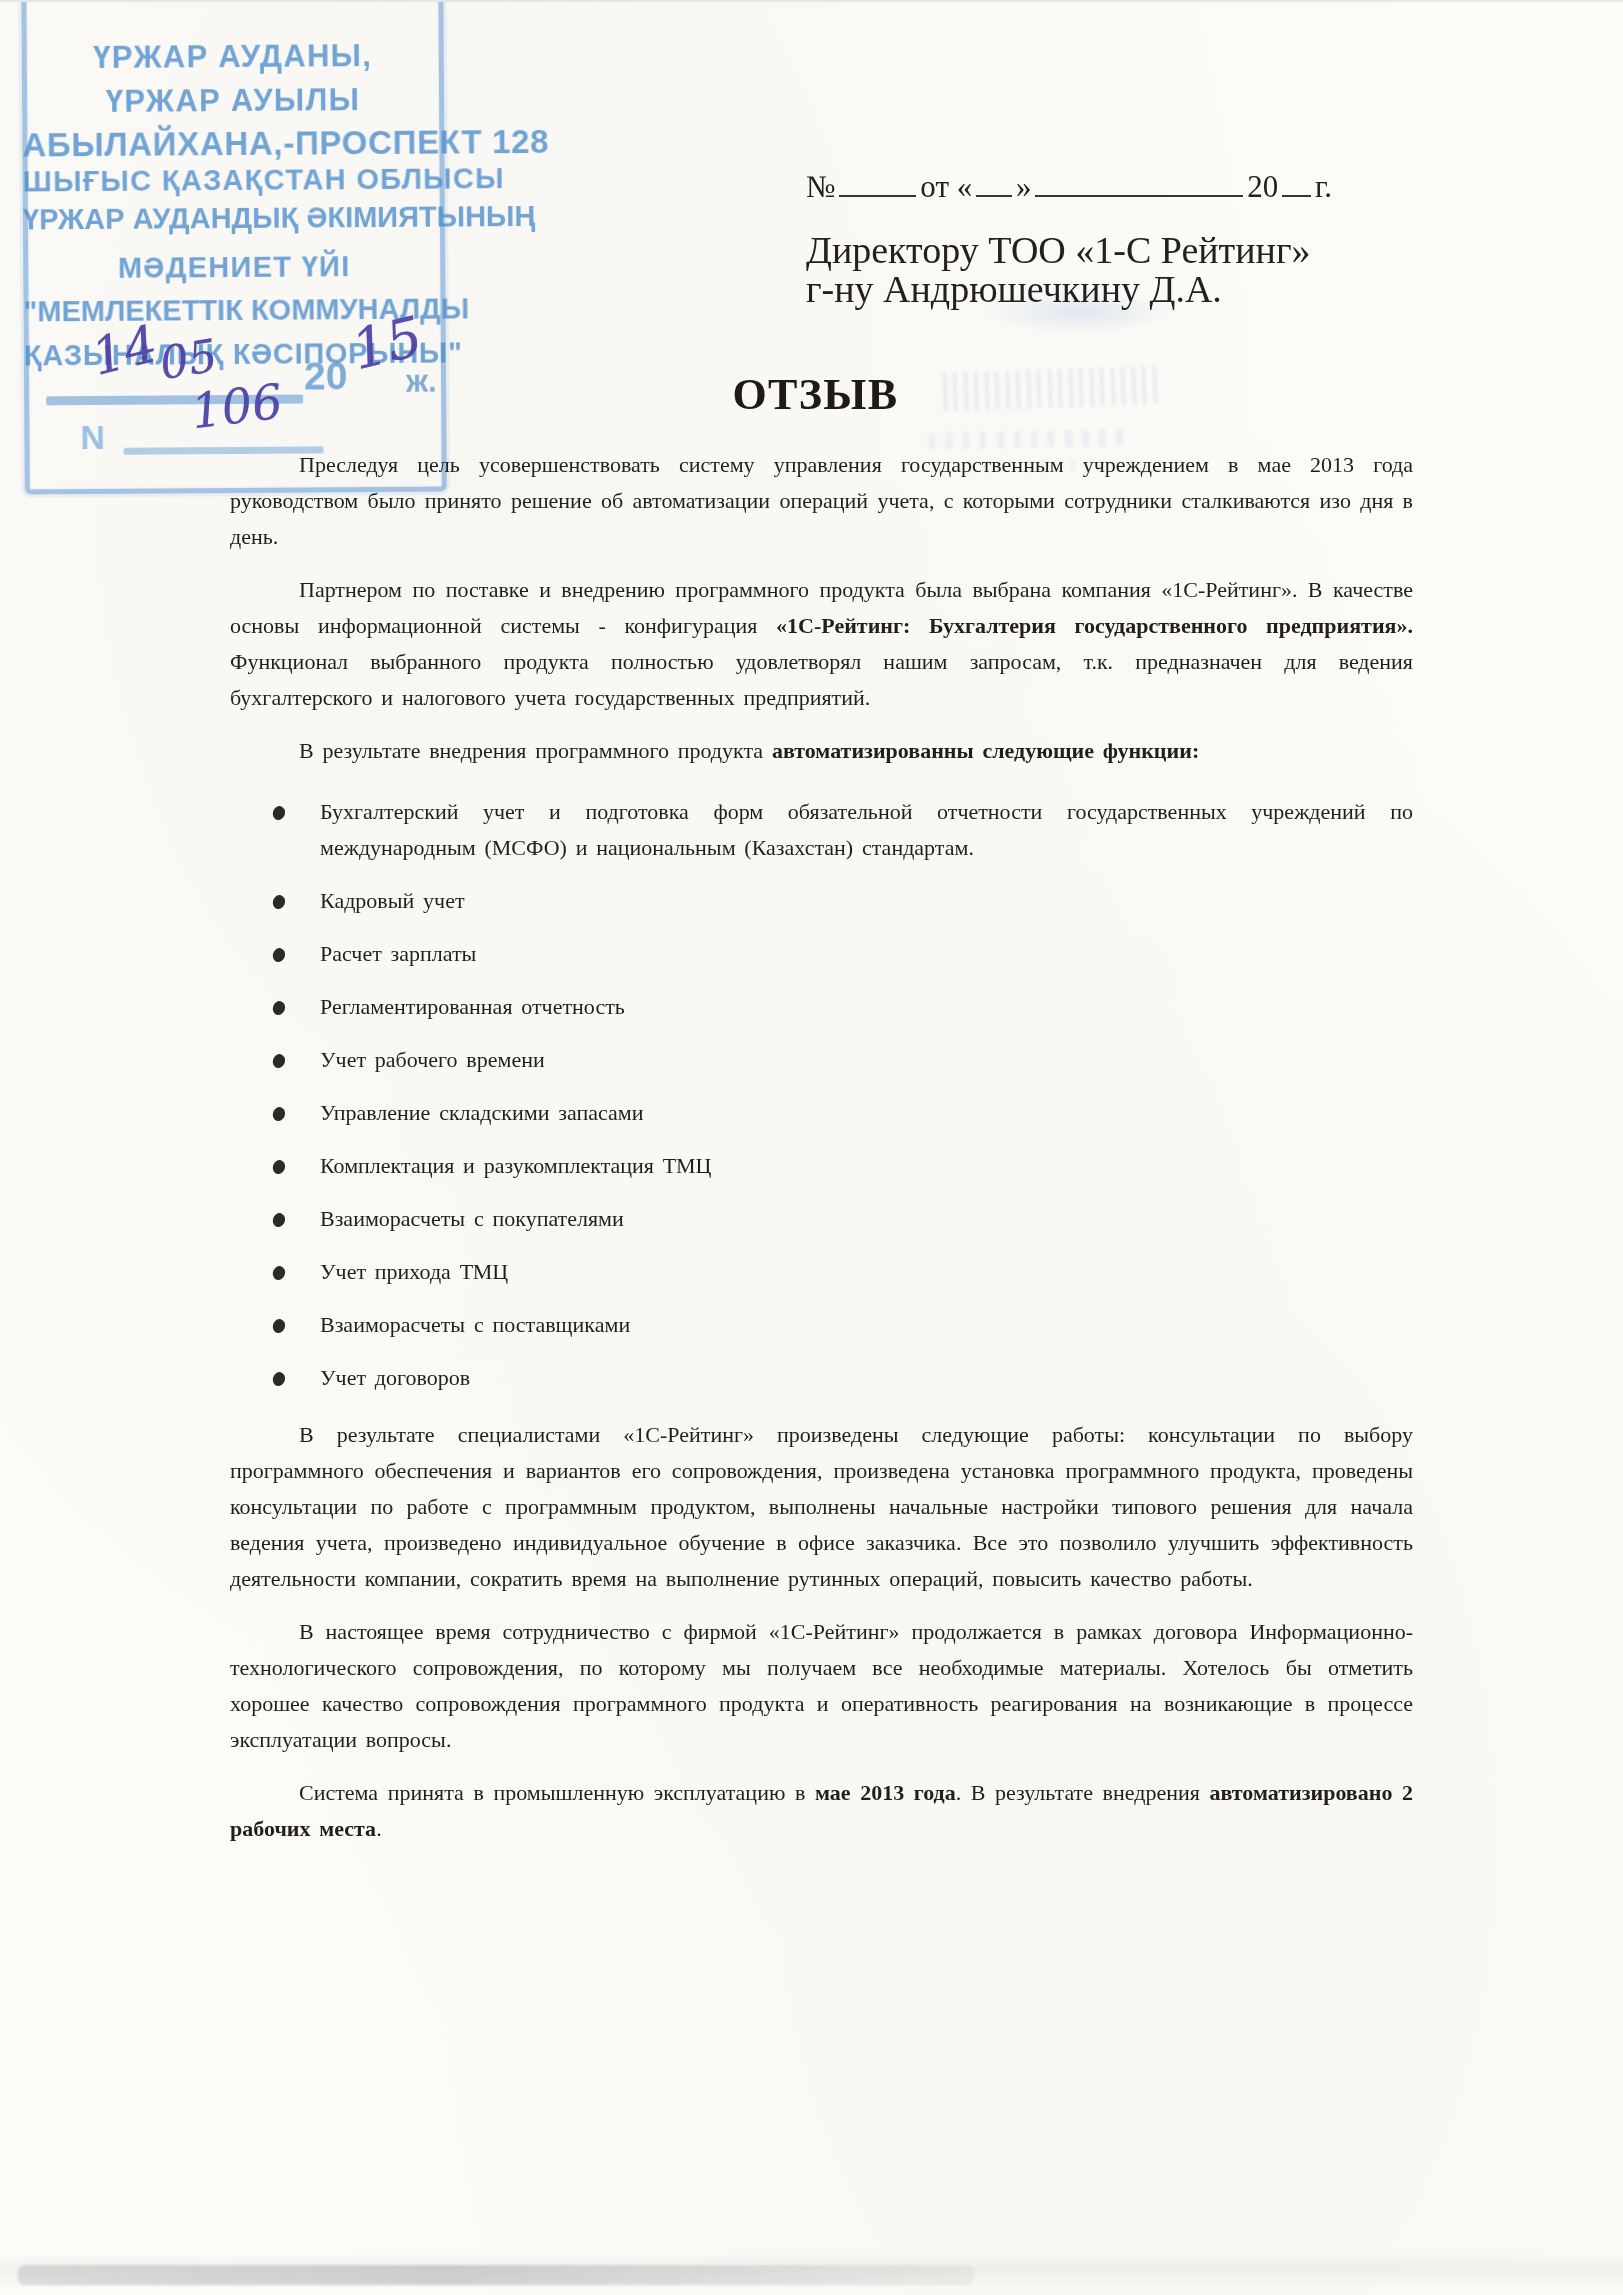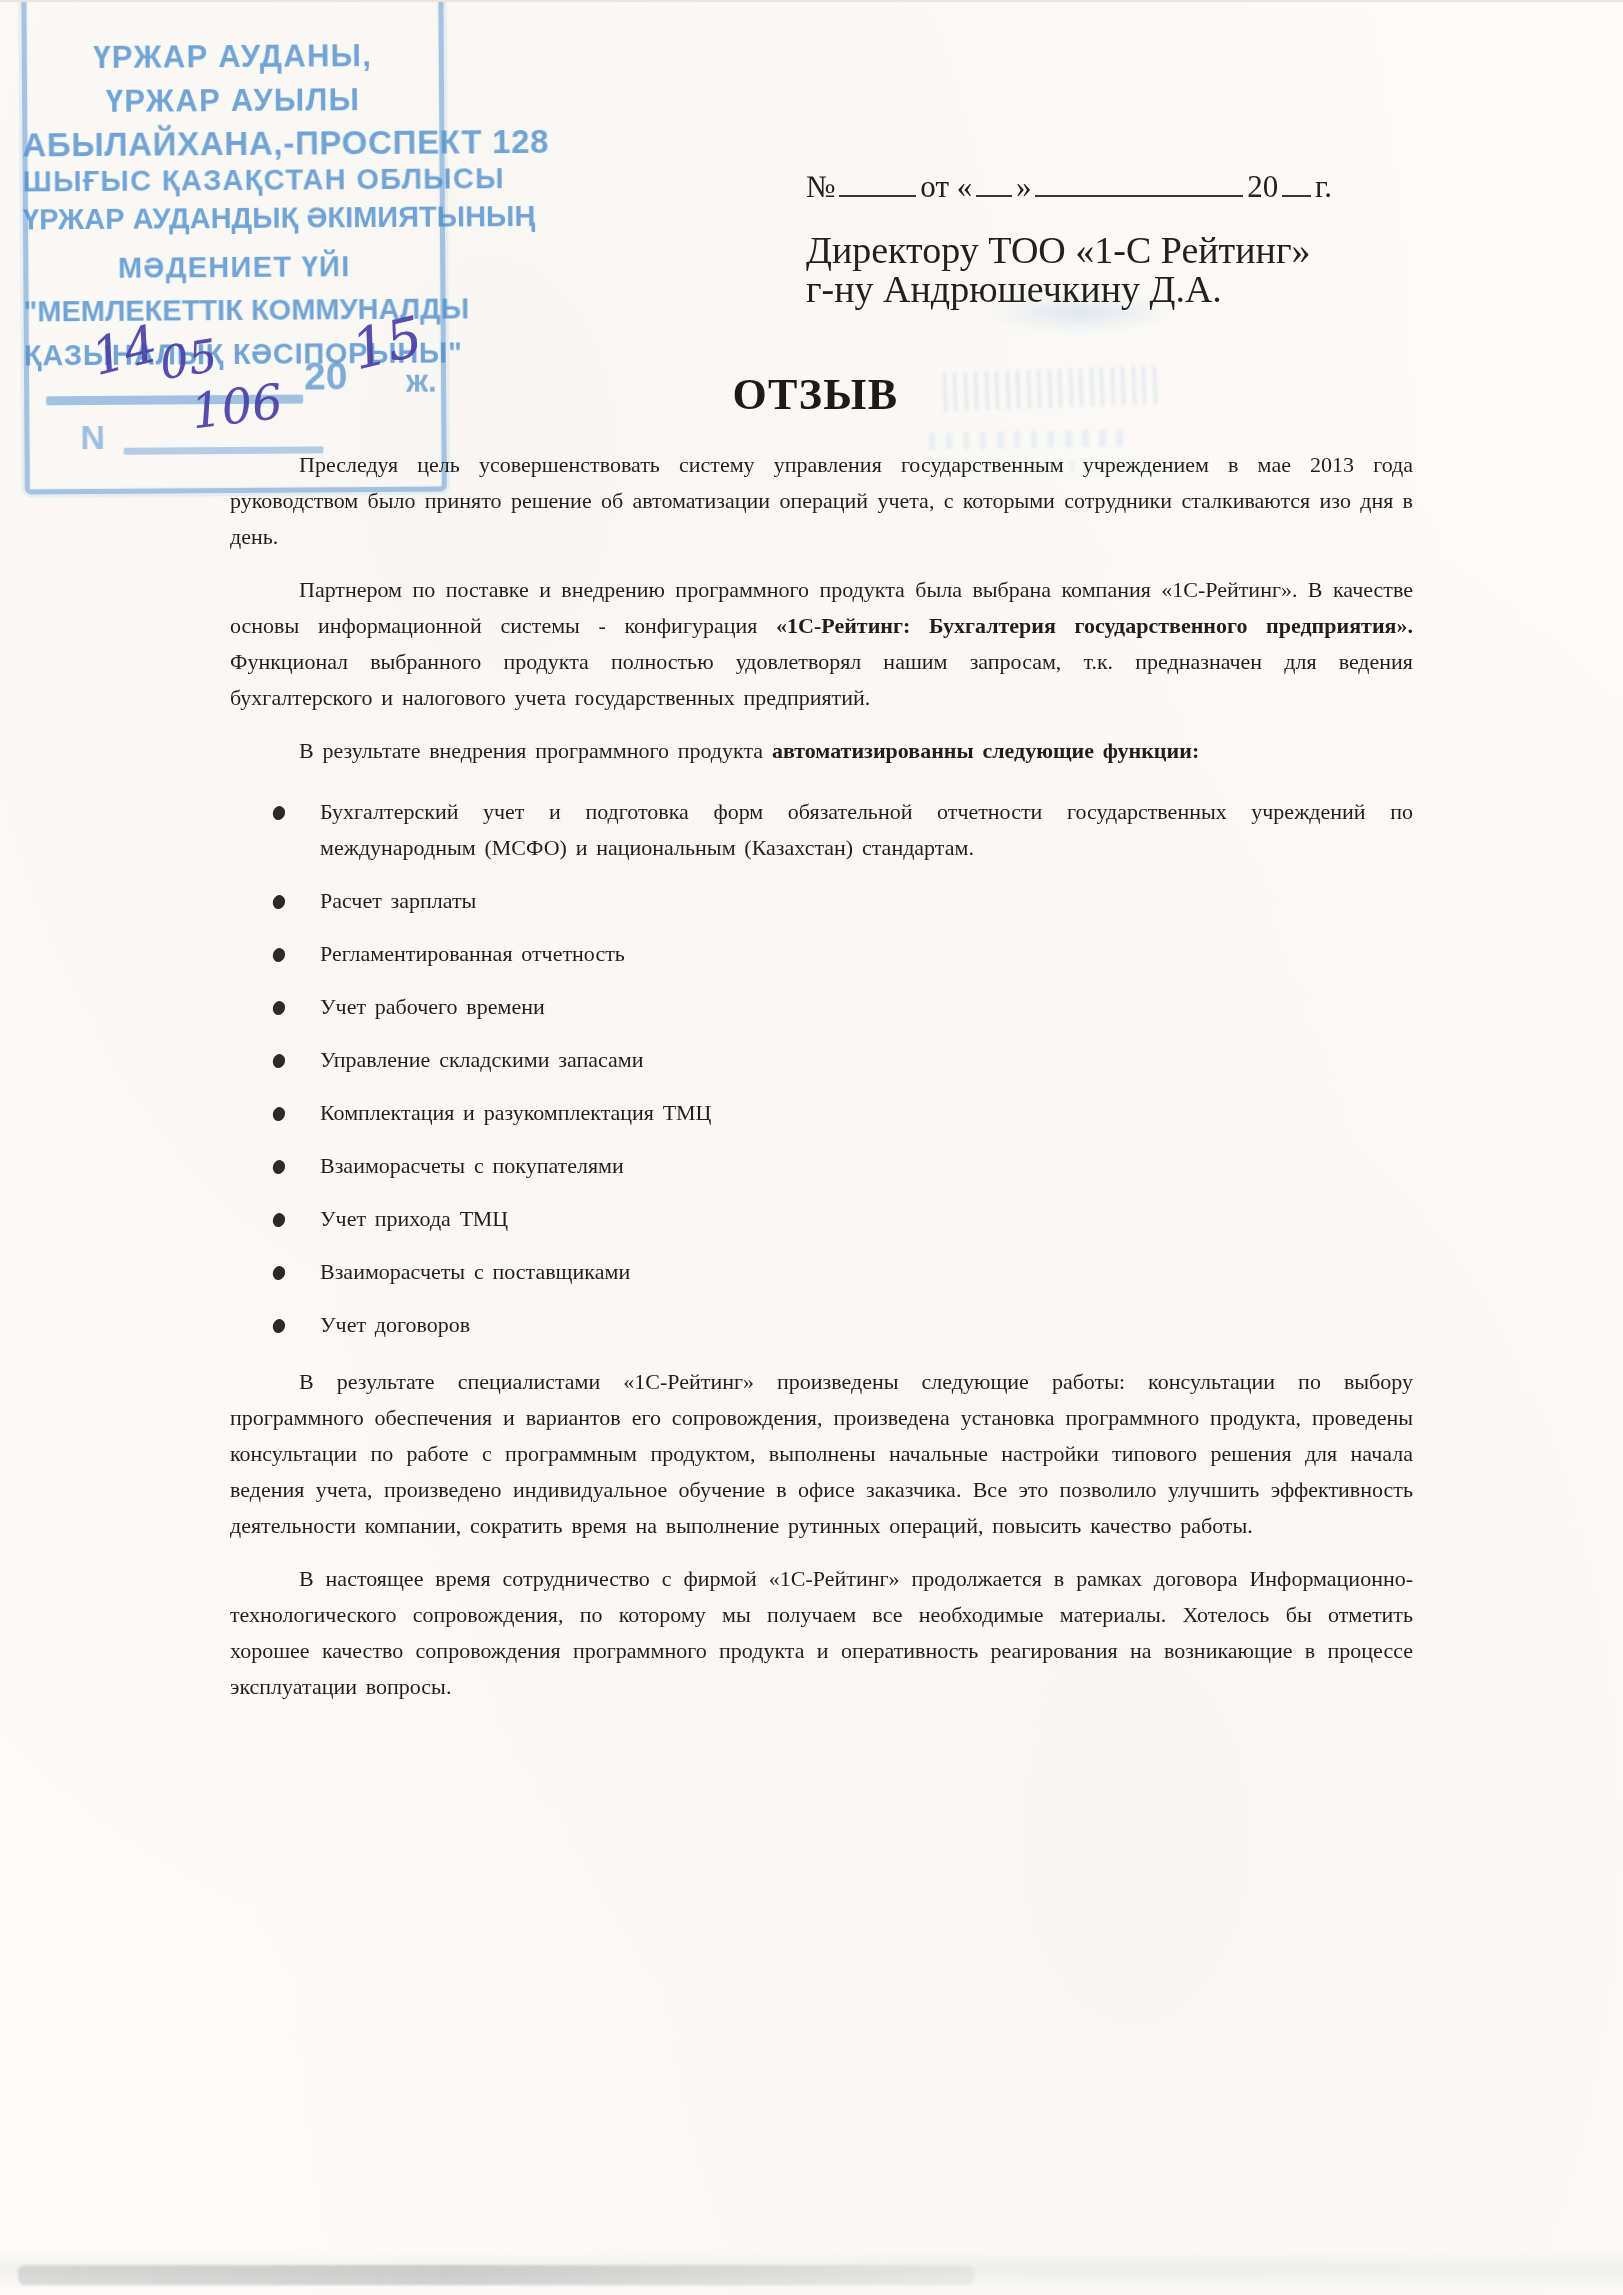--- a/index.html
+++ b/index.html
@@ -169,34 +169,36 @@
 
   <div class="body-text">
     <p><span>Преследуя цель усовершенствовать систему управления государственным учреждением в мае 2013 года руководством было принято решение об автоматизации операций учета, с которыми сотрудники сталкиваются изо дня в день.</span></p>
 
     <p><span>Партнером по поставке и внедрению программного продукта была выбрана компания «1С-Рейтинг». В качестве основы информационной системы - конфигурация </span><span class="bld">«1С-Рейтинг: Бухгалтерия государственного предприятия».</span><span> Функционал выбранного продукта полностью удовлетворял нашим запросам, т.к. предназначен для ведения бухгалтерского и налогового учета государственных предприятий.</span></p>
 
     <p><span>В результате внедрения программного продукта </span><span class="bld">автоматизированны следующие функции:</span></p>
 
     <ul class="funcs">
       <li><span class="dot"></span><span>Бухгалтерский учет и подготовка форм обязательной отчетности государственных учреждений по международным (МСФО) и национальным (Казахстан) стандартам.</span></li>
+      <li><span class="dot"></span><span>Кадровый учет</span></li>
       <li><span class="dot"></span><span>Расчет зарплаты</span></li>
       <li><span class="dot"></span><span>Регламентированная отчетность</span></li>
       <li><span class="dot"></span><span>Учет рабочего времени</span></li>
       <li><span class="dot"></span><span>Управление складскими запасами</span></li>
       <li><span class="dot"></span><span>Комплектация и разукомплектация ТМЦ</span></li>
       <li><span class="dot"></span><span>Взаиморасчеты с покупателями</span></li>
       <li><span class="dot"></span><span>Учет прихода ТМЦ</span></li>
       <li><span class="dot"></span><span>Взаиморасчеты с поставщиками</span></li>
       <li><span class="dot"></span><span>Учет договоров</span></li>
     </ul>
 
     <p><span>В результате специалистами «1С-Рейтинг» произведены следующие работы: консультации по выбору программного обеспечения и вариантов его сопровождения, произведена установка программного продукта, проведены консультации по работе с программным продуктом, выполнены начальные настройки типового решения для начала ведения учета, произведено индивидуальное обучение в офисе заказчика. Все это позволило улучшить эффективность деятельности компании, сократить время на выполнение рутинных операций, повысить качество работы.</span></p>
 
     <p><span>В настоящее время сотрудничество с фирмой «1С-Рейтинг» продолжается в рамках договора Информационно-технологического сопровождения, по которому мы получаем все необходимые материалы. Хотелось бы отметить хорошее качество сопровождения программного продукта и оперативность реагирования на возникающие в процессе эксплуатации вопросы.</span></p>
 
+    <p><span>Система принята в промышленную эксплуатацию в </span><span class="bld">мае 2013 года</span><span>. В результате внедрения </span><span class="bld">автоматизировано 2 рабочих места</span><span>.</span></p>
   </div>
 
   <div class="streak-wide"></div>
   <div class="streak-dark"></div>
 
 </div>
 
 
 </body></html>

